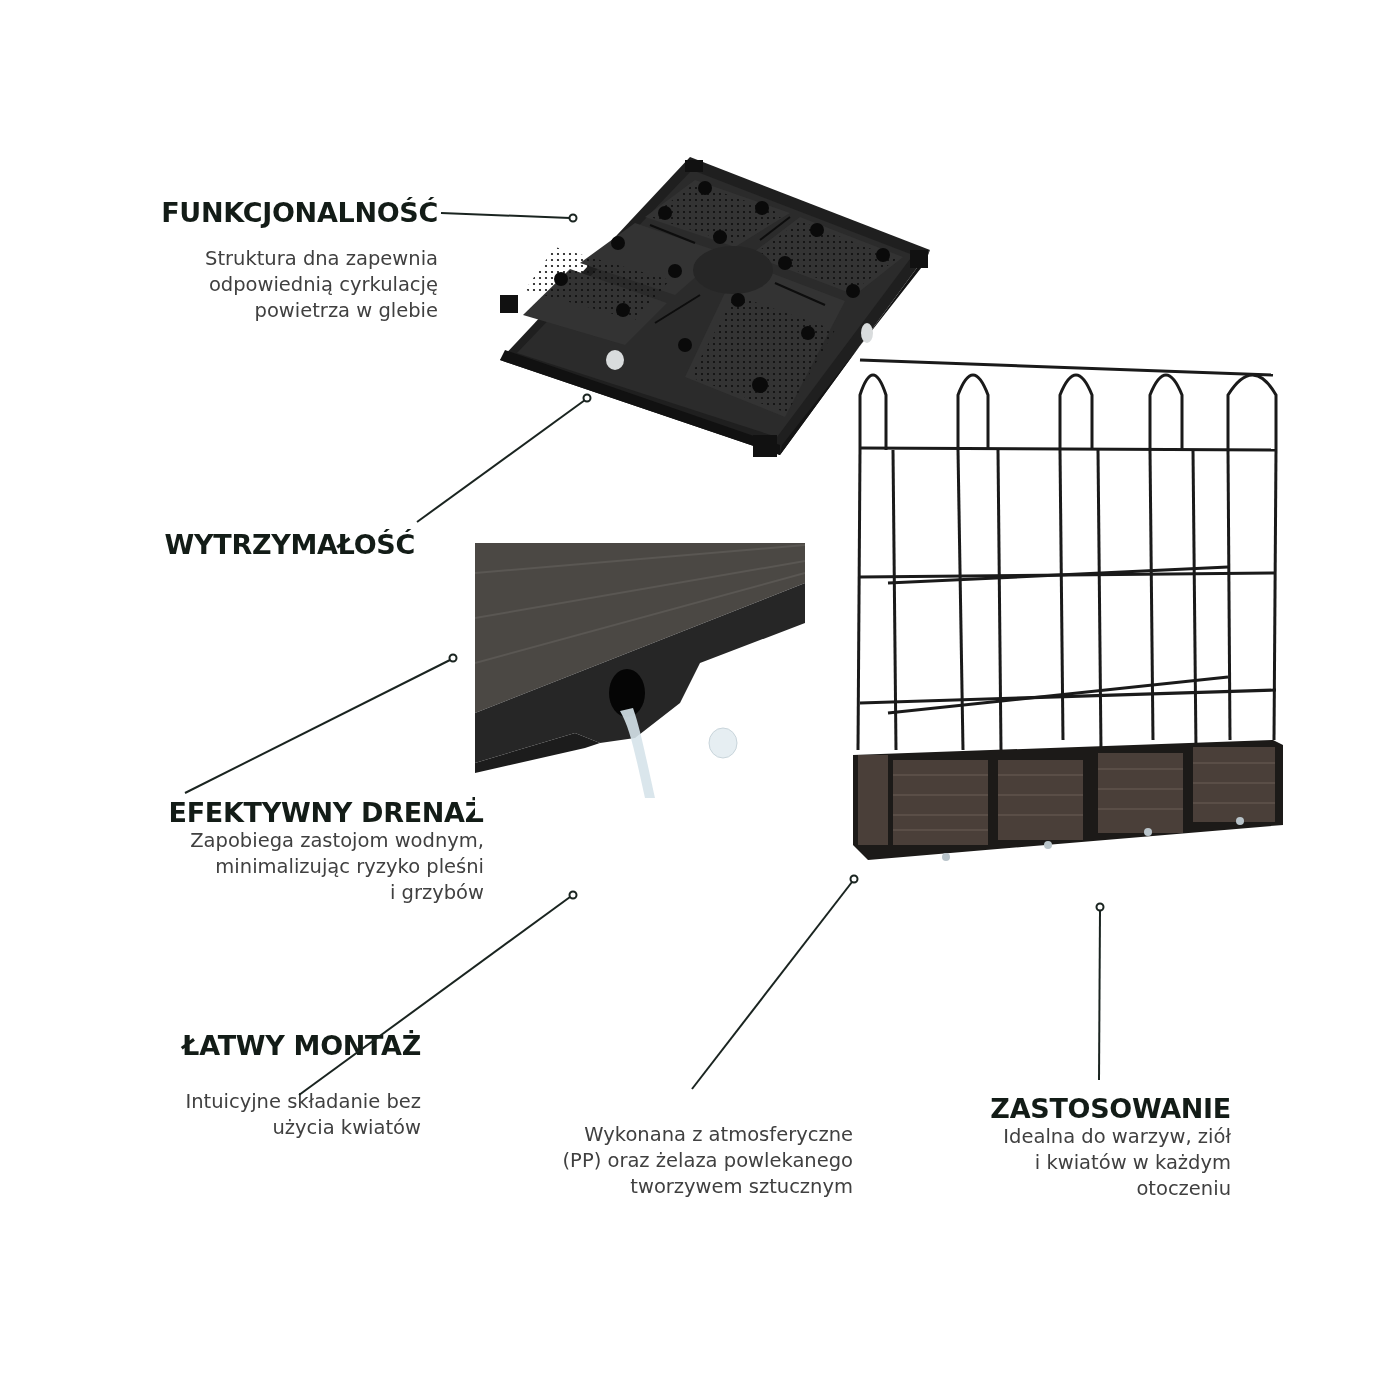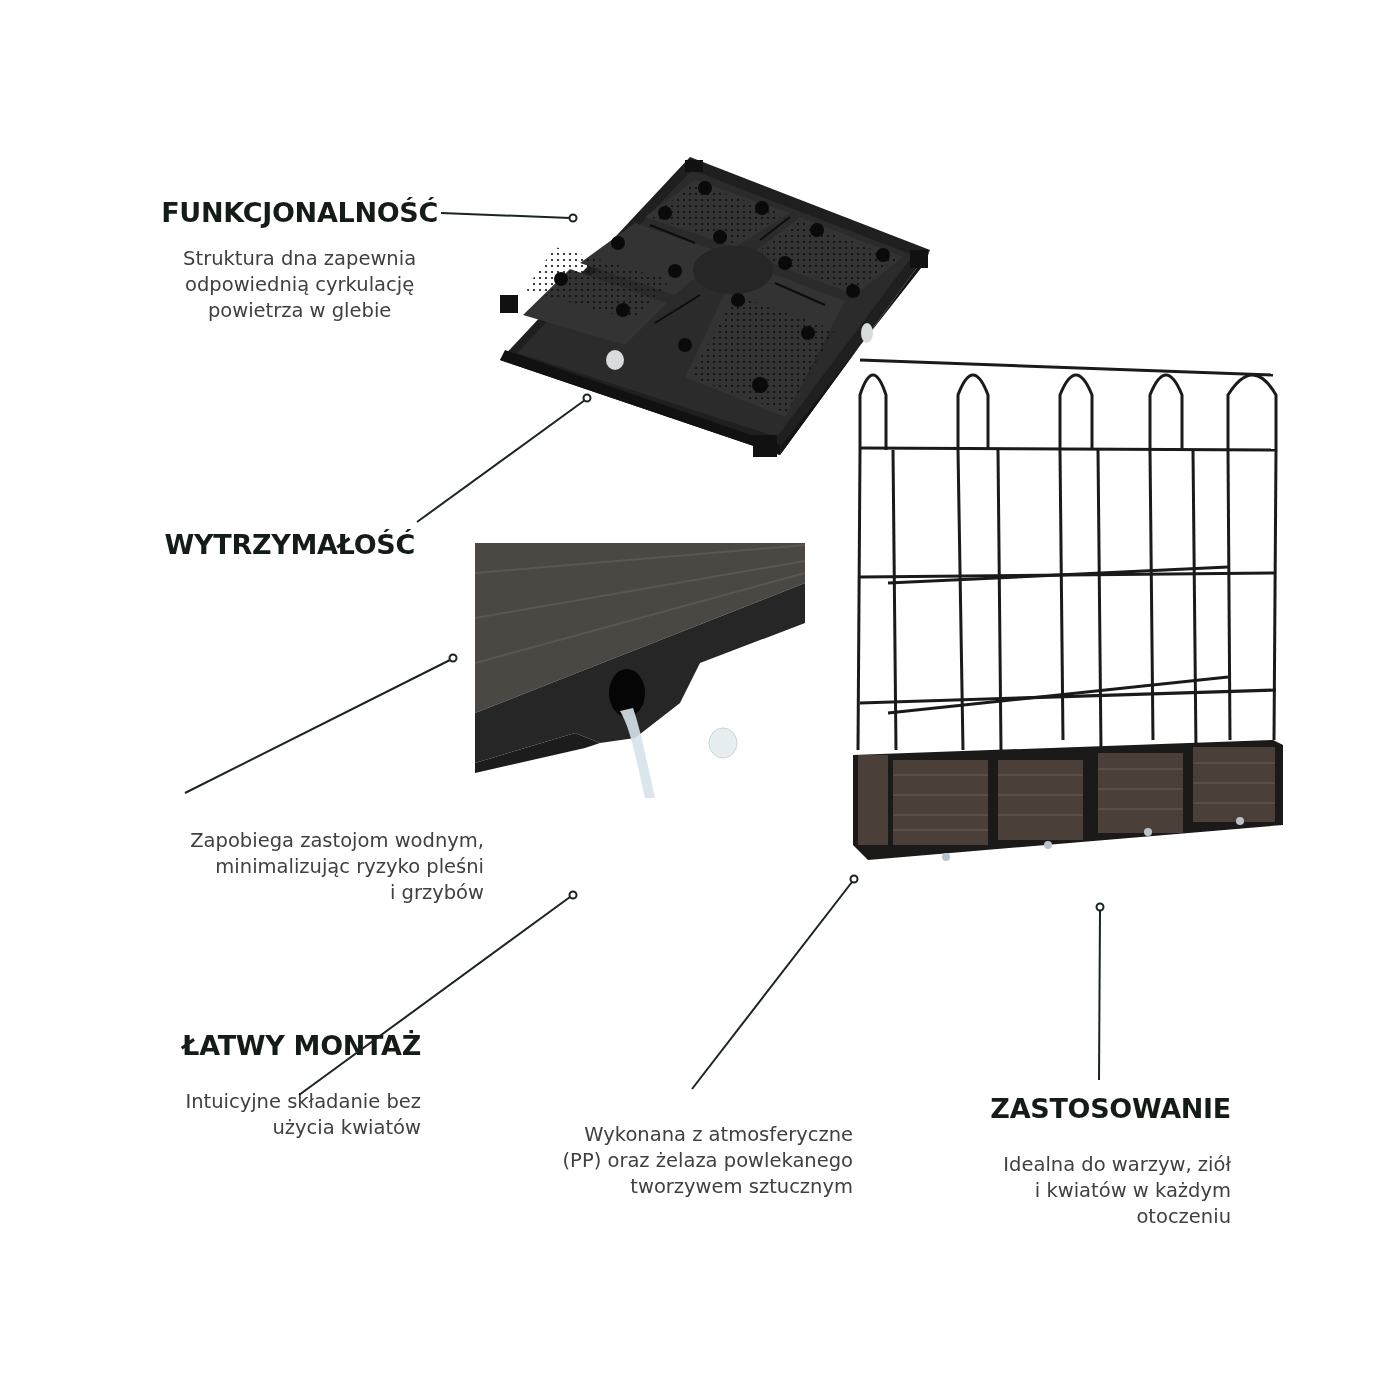--- a/index.html
+++ b/index.html
@@ -3,51 +3,52 @@
   <meta charset="utf-8">
   <style>
     html, body { margin: 0; padding: 0; background: #ffffff; }
     body { width: 1400px; height: 1400px; position: relative; overflow: hidden;
            font-family: "Liberation Sans", "DejaVu Sans", sans-serif; color: #17201b; }
     .feature { position: absolute; text-align: right; }
     .feature h2 { margin: 0; font-family: "DejaVu Sans", sans-serif; font-weight: 700;
                   font-size: 27px; letter-spacing: -0.3px; color: #131c17; line-height: 1.1; white-space: nowrap; }
     .feature p { margin: 0; font-family: "DejaVu Sans", sans-serif; font-weight: 400;
                  font-size: 19.5px; line-height: 26px; color: #404040; white-space: pre-line; }
-    #f1 { right: 962px; top: 198px; text-align: center; }
+    #f1 { right: 962px; top: 198px; }
     #f1 p { margin-top: 18px; }
     #f2 { right: 985px; top: 530px; }
     #f2 p { margin-top: 30px; }
     #f3 { right: 916px; top: 798px; }
-    #f3 p { margin-top: 30px; }
+    #f3 p { }
     #f4 { right: 979px; top: 1031px; }
     #f4 p { margin-top: 28px; }
     #f5 { right: 547px; top: 1094px; }
     #f5 p { margin-top: 28px; }
     #f6 { right: 169px; top: 1094px; }
-    #f6 p { margin-top: 28px; }
+    #f6 p { }
     .overlay { position: absolute; left: 0; top: 0; width: 1400px; height: 1400px; pointer-events: none; }
     .product { position: absolute; }
     #tray { left: 495px; top: 155px; width: 440px; height: 305px; }
     #drain { left: 475px; top: 543px; width: 330px; height: 275px; }
     #planter { left: 848px; top: 355px; width: 440px; height: 520px; }
   </style>
 </head>
 <body>
 
 <div class="feature" id="f1">
   <h2>FUNKCJONALNOŚĆ</h2>
   <p>Struktura dna zapewnia
 odpowiednią cyrkulację
 powietrza w glebie</p>
 </div>
 <div class="feature" id="f2">
   <h2>WYTRZYMAŁOŚĆ</h2>
 </div>
 <div class="feature" id="f3">
+  <h2>EFEKTYWNY DRENAŻ</h2>
   <p>Zapobiega zastojom wodnym,
 minimalizując ryzyko pleśni
 i grzybów</p>
 </div>
 <div class="feature" id="f4">
   <h2>ŁATWY MONTAŻ</h2>
   <p>Intuicyjne składanie bez
 użycia kwiatów</p>
 </div>
 <div class="feature" id="f5">

